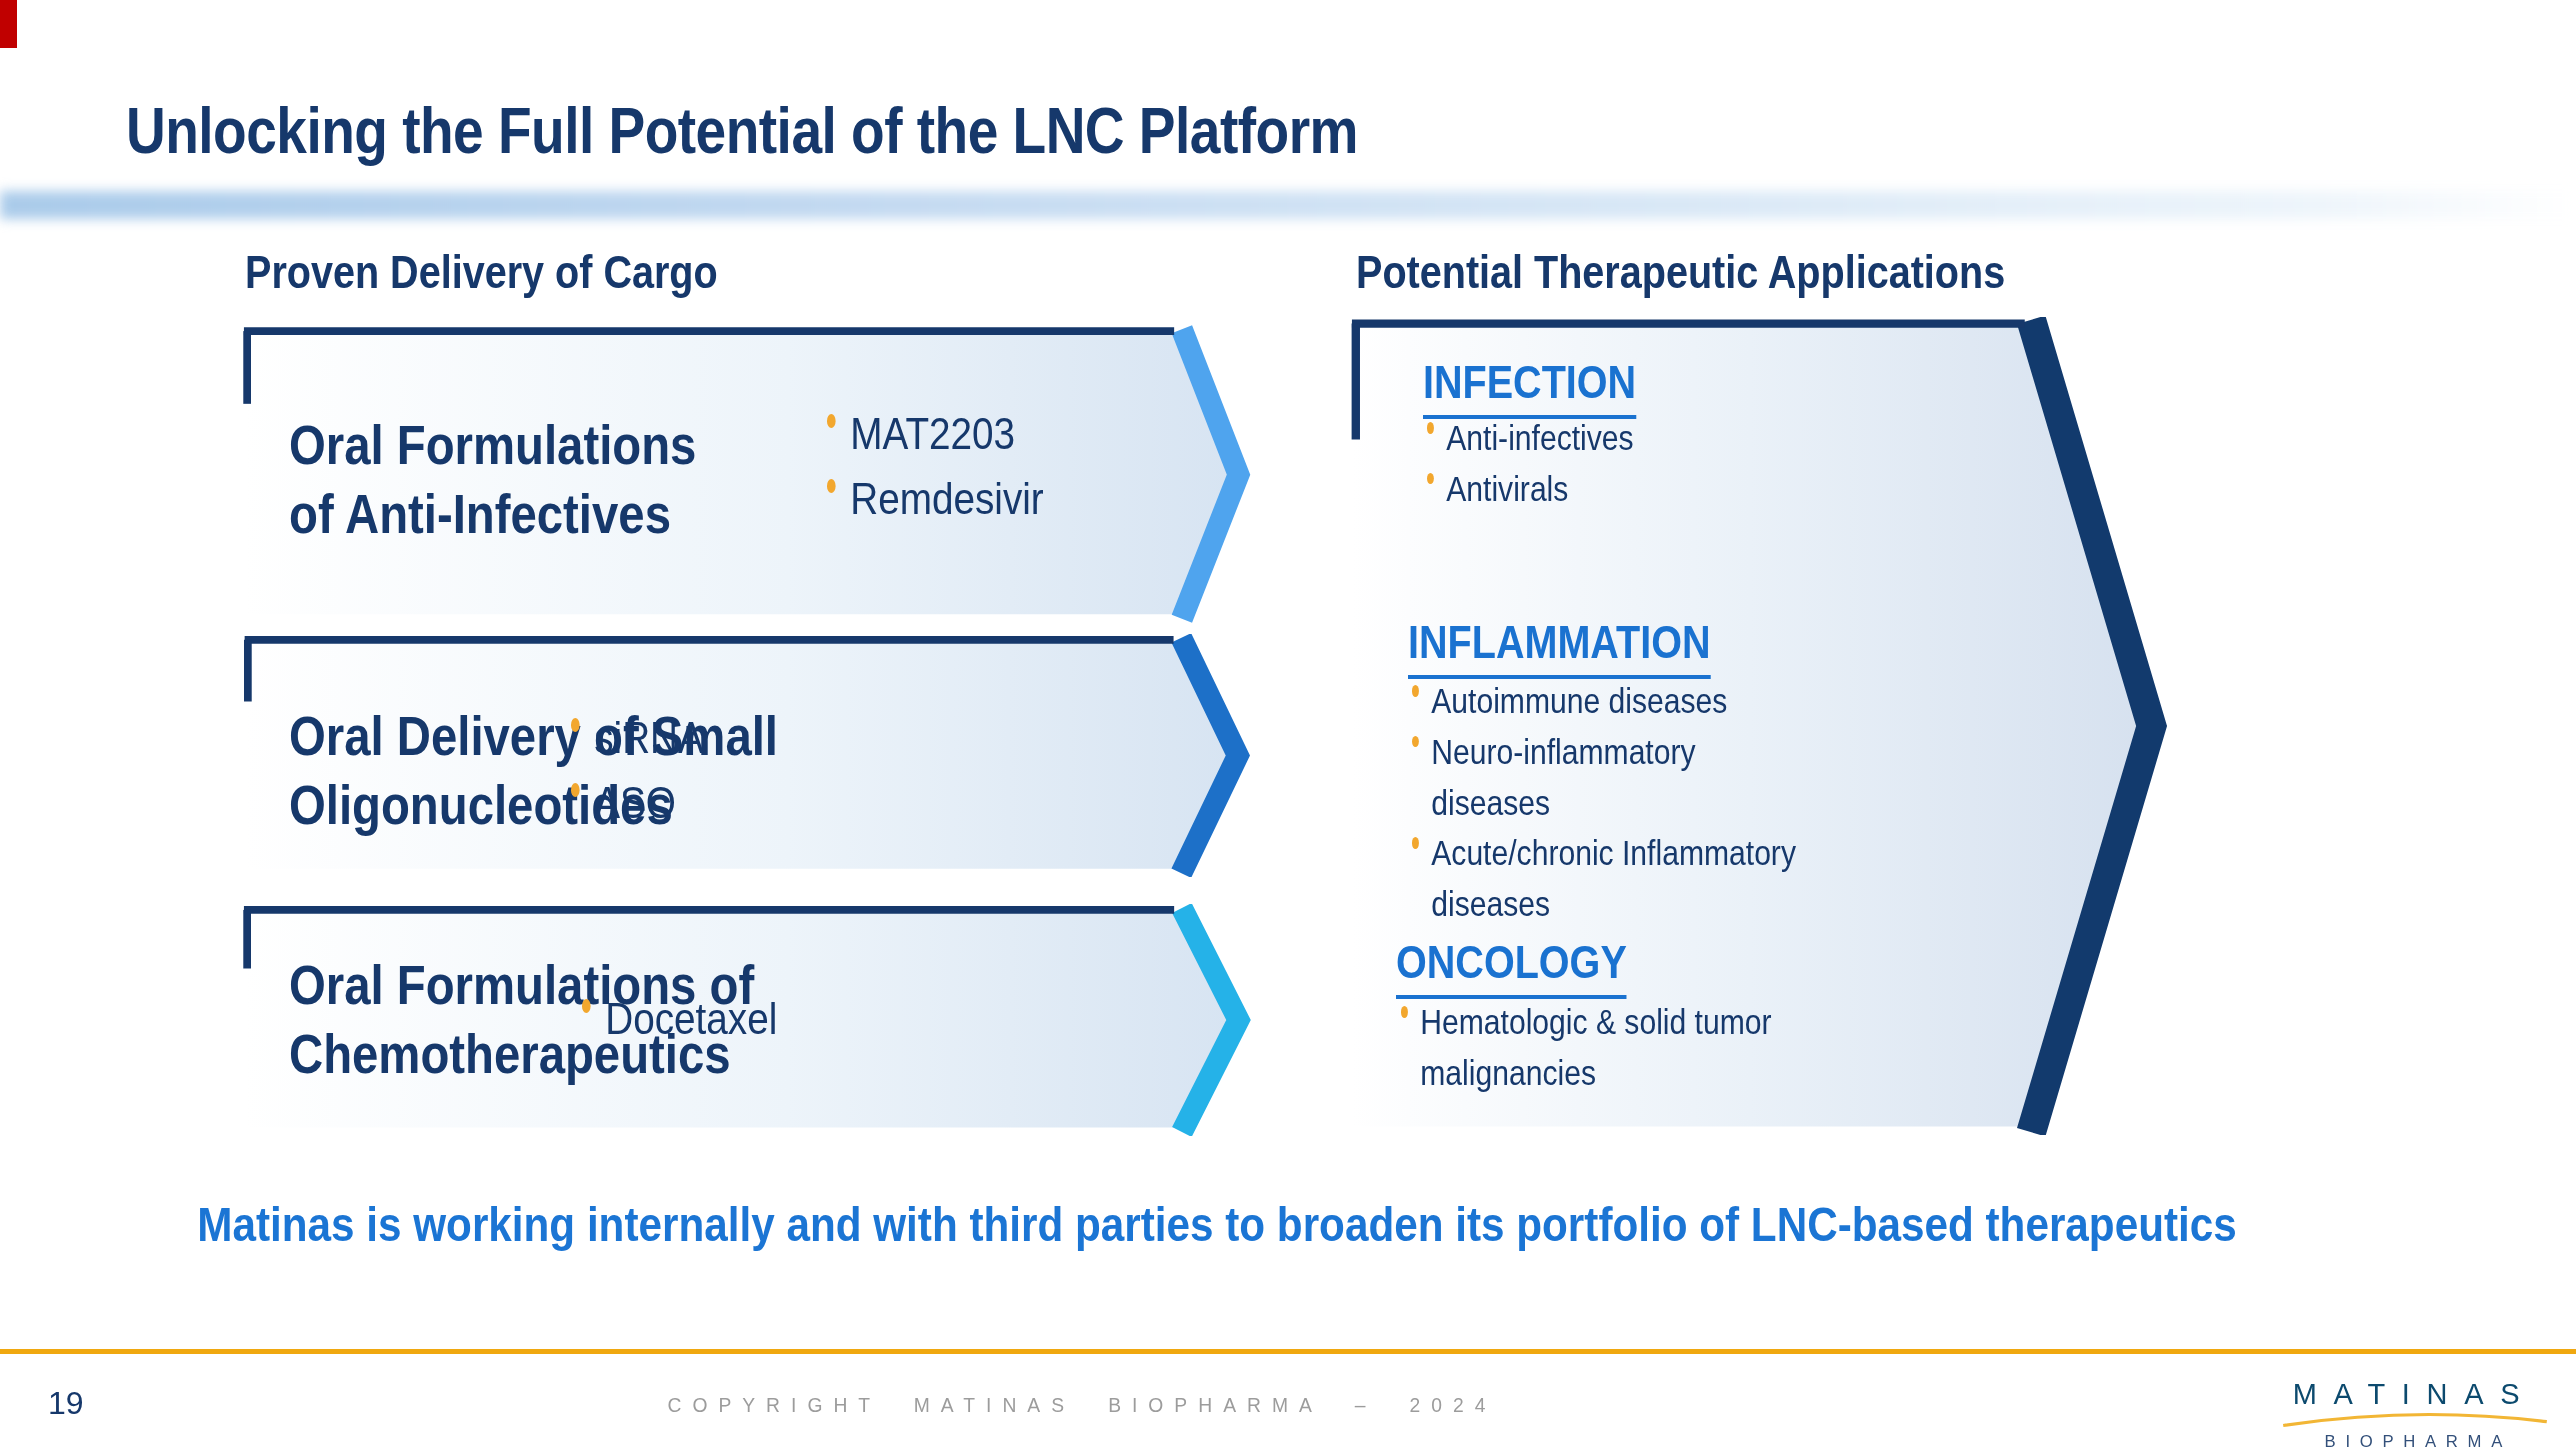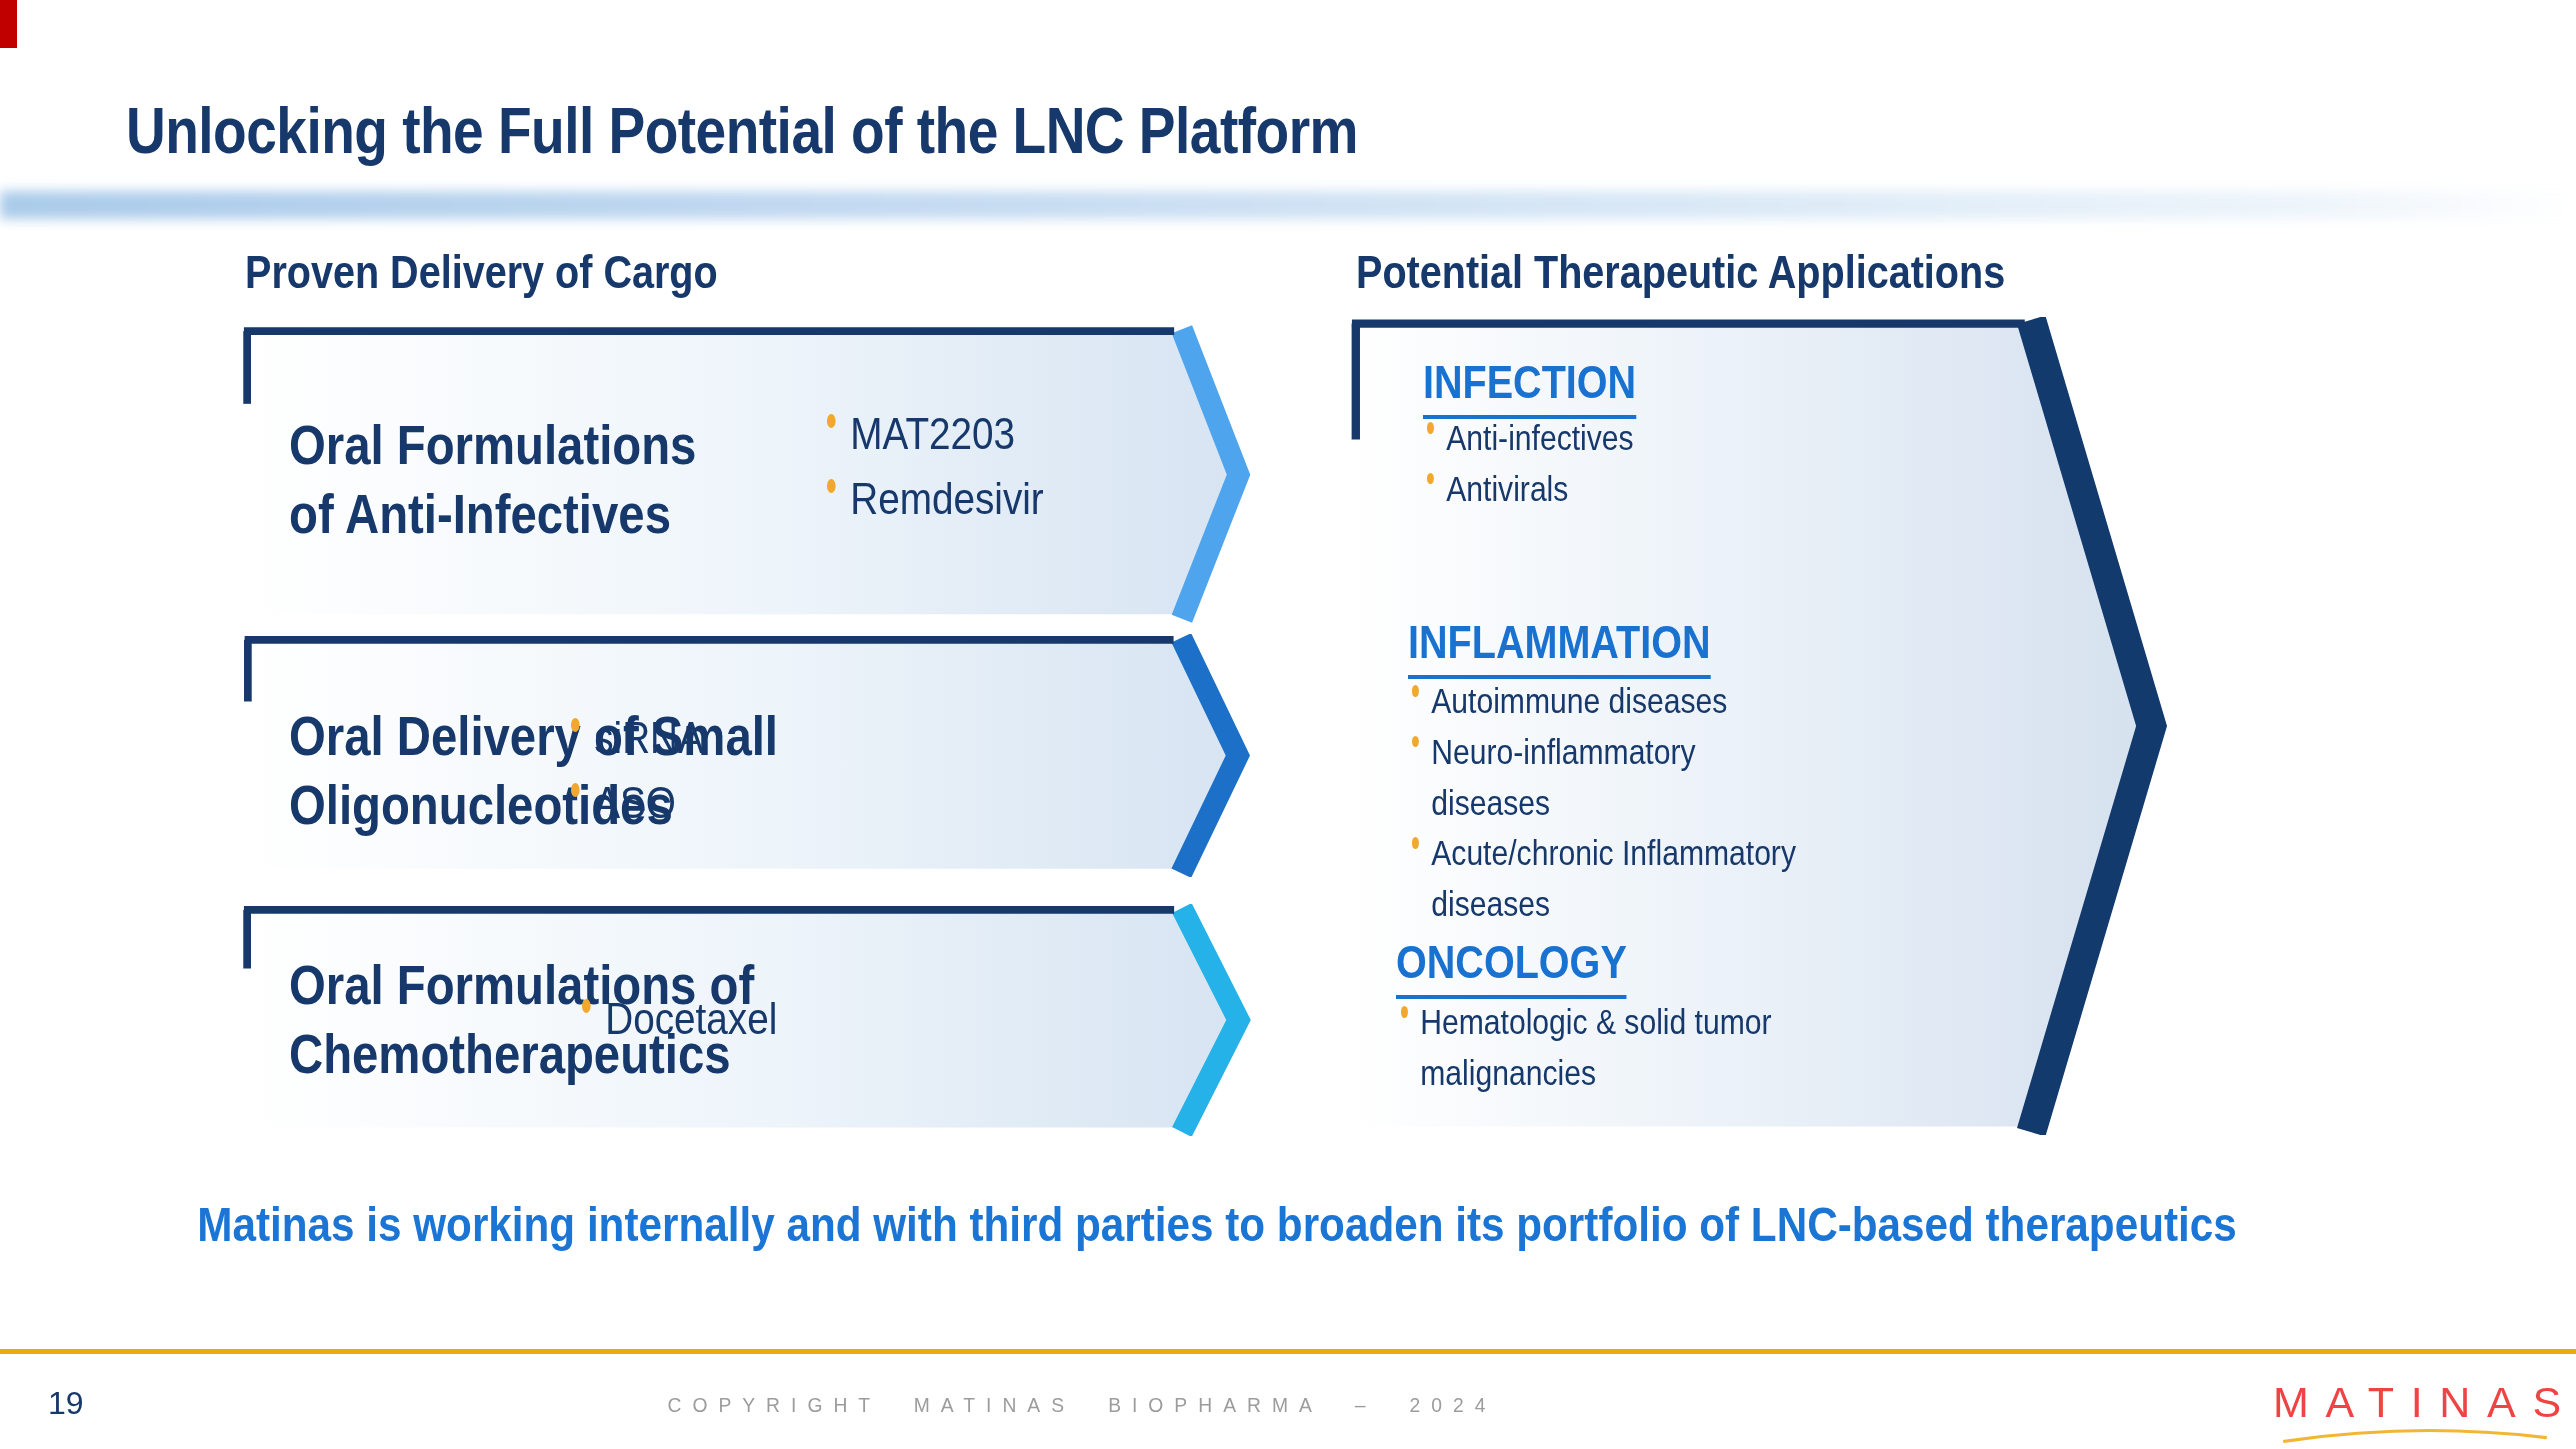--- a/index.html
+++ b/index.html
@@ -45,21 +45,21 @@
     left:0;top:1197px;width:2434px;text-align:center;
     font-size:48px;font-weight:bold;color:var(--statement-blue);
   }
   .gold-rule{left:0;top:1349px;width:2576px;height:4.5px;background:var(--gold-line)}
   .page-num{left:48px;top:1385px;font-size:32px;color:var(--navy)}
   .copyright{
     left:0;top:1395px;width:2148px;text-align:center;font-size:19.3px;
     letter-spacing:11px;word-spacing:16.7px;color:var(--footer-gray);margin-left:8px;
   }
   .logo{left:2273px;top:1378px;width:283px;text-align:center}
-  .logo-primary{font-size:43px;letter-spacing:16.7px;color:#ef4444;}
+  .logo-primary{font-size:29px;letter-spacing:16.7px;color:#0c4a6e;}
   .logo-secondary{font-size:16.7px;letter-spacing:9.7px;color:#33507A;margin-top:3.9px;margin-left:7.7px}
   .corner-mark{left:0;top:0;width:16.7px;height:48px;background:var(--corner-red)}
   svg{display:block}
 </style>
 </head>
 <body>
 
 <div class="abs corner-mark"></div>
 
 <div class="abs slide-title cond">Unlocking the Full Potential of the LNC Platform</div>

